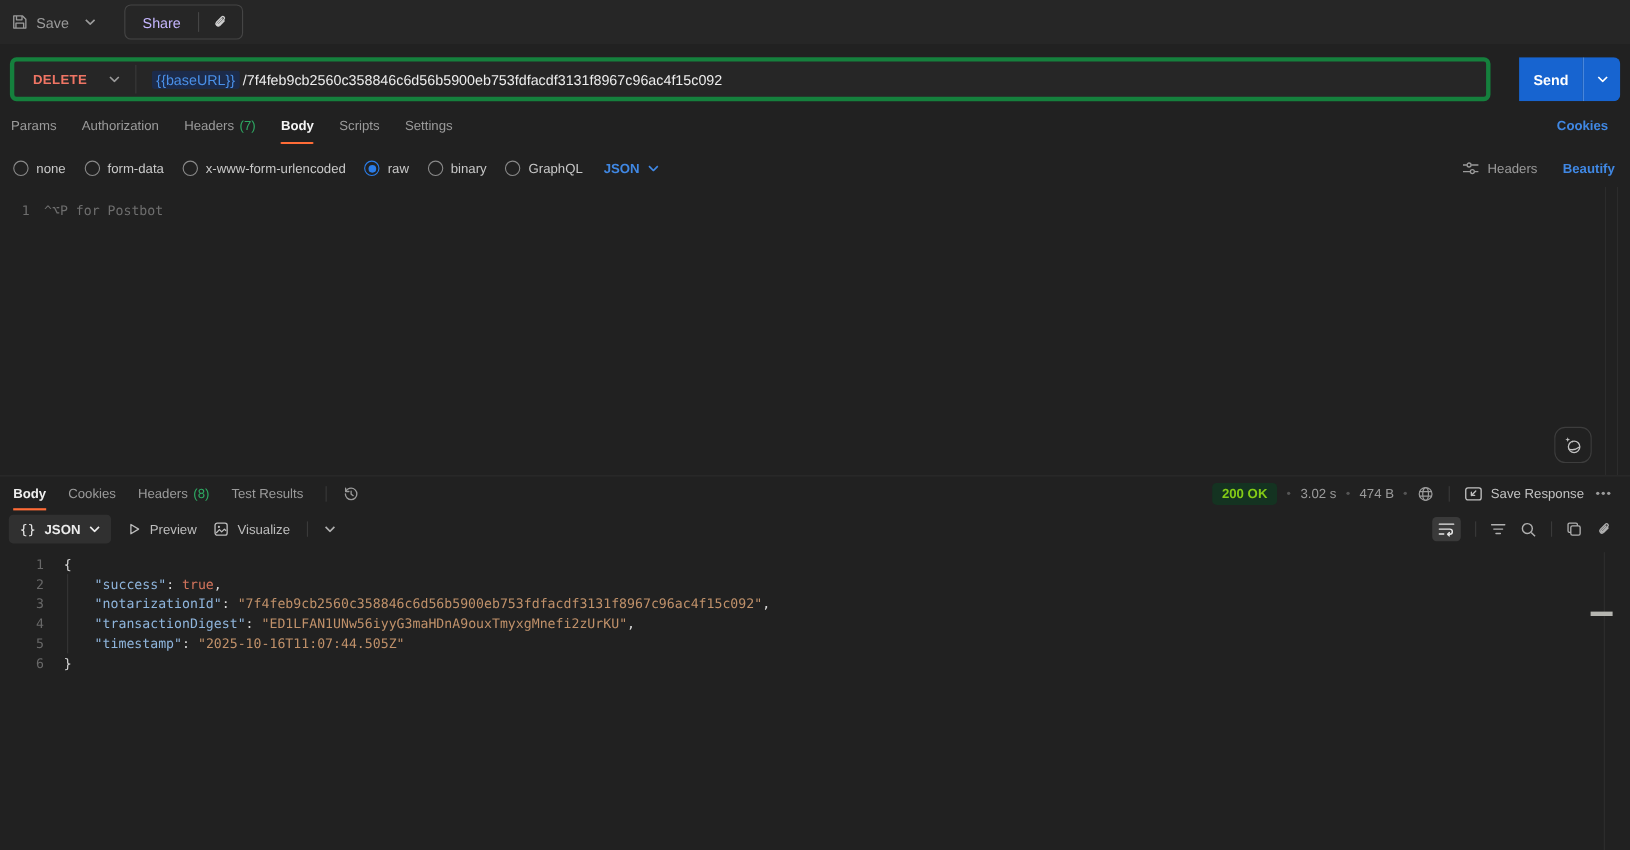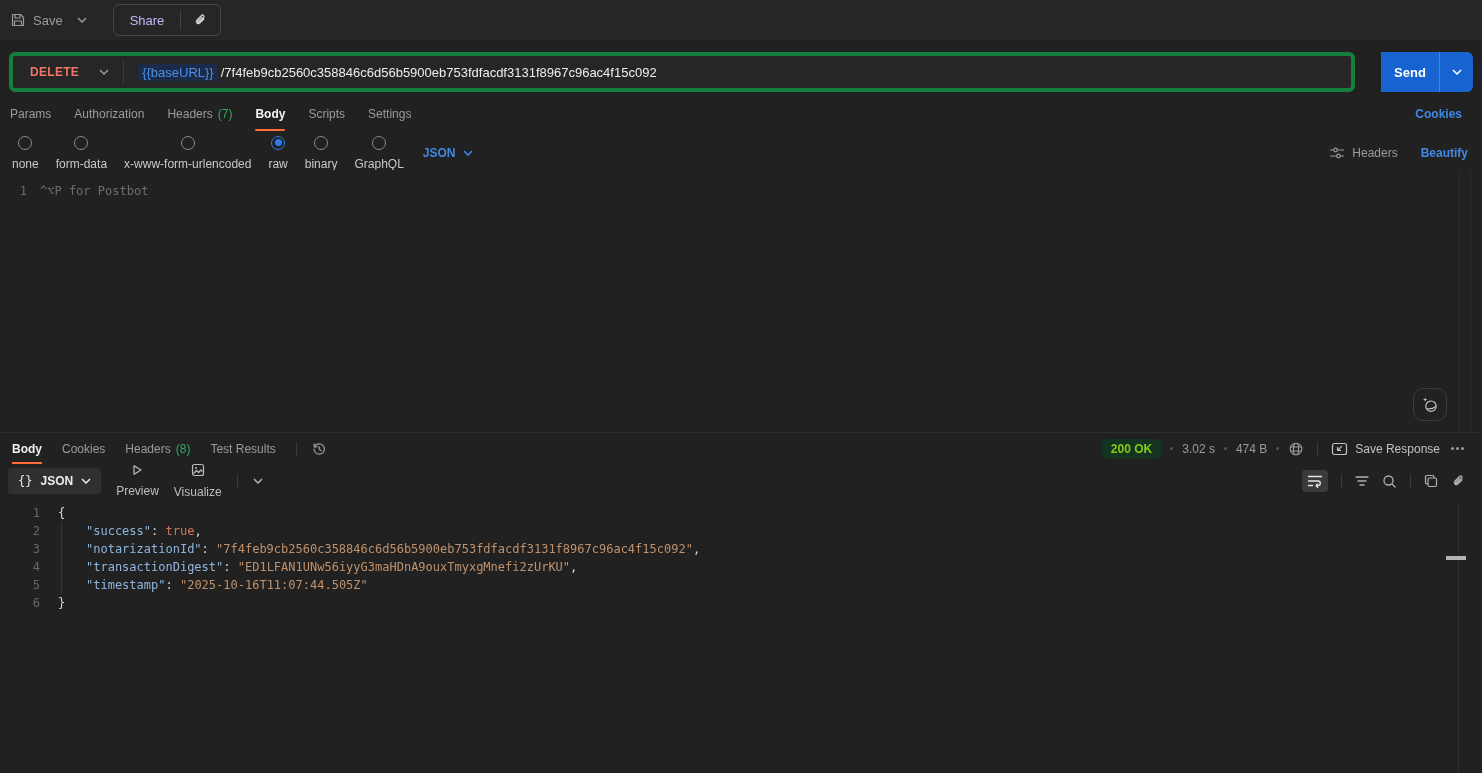--- a/index.html
+++ b/index.html
@@ -45,21 +45,21 @@
   .tabs-row { display:flex; align-items:center; padding:0 20px 0 10px; height:44px; }
   .req-tab { display:flex; align-items:center; gap:5px; margin-right:23px; color:#9b9b9b; background:none; border:none; font-size:12px; position:relative; height:100%; }
   .req-tab .count { color:#2eaa63; }
   .req-tab.active { color:#f5f5f5; font-weight:600; }
   .req-tab.active::after { content:""; position:absolute; left:0; right:0; bottom:5px; height:2px; background:#ff6c37; border-radius:1px; }
   .tabs-spacer { flex:1; }
   .cookies-link { color:#4088e4; background:none; border:none; font-size:12px; font-weight:600; }
 
   
   .mode-row { display:flex; align-items:center; height:34px; padding:0 14px 0 12px; gap:17px; }
-  .mode-option { display:flex; align-items:center; gap:7px; color:#c9c9c9; background:none; border:none; font-size:12px;flex-direction:column; }
+  .mode-option { display:flex; align-items:center; gap:7px; color:#c9c9c9; background:none; border:none; font-size:12px; }
   .radio { width:14px; height:14px; border-radius:50%; border:1.5px solid #8a8a8a; position:relative; flex:none; }
   .mode-option.checked .radio { border-color:#2b7de9; }
   .mode-option.checked .radio::after { content:""; position:absolute; left:50%; top:50%; width:7px; height:7px; margin:-3.5px 0 0 -3.5px; border-radius:50%; background:#2b7de9; }
   .lang-select { display:flex; align-items:center; gap:7px; color:#4088e4; background:none; border:none; font-size:12px; font-weight:600; margin-left:2px; }
   .mode-spacer { flex:1; }
   .schema-btn { display:flex; align-items:center; gap:7px; color:#9b9b9b; background:none; border:none; font-size:12px; margin-right:6px; }
   .beautify-btn { color:#4088e4; background:none; border:none; font-size:12px; font-weight:600; }
 
   
   .editor { position:relative; height:262px; background:#212121; }
@@ -82,21 +82,21 @@
   .meta-dot { width:3px; height:3px; border-radius:50%; background:#555; }
   .meta-text { color:#9b9b9b; font-size:12px; }
   .globe-btn { color:#9b9b9b; background:none; border:none; }
   .save-response-btn { display:flex; align-items:flex-start; gap:7px; color:#c2c2c2; font-size:12px; background:none; border:none; }
   .more-btn { color:#9b9b9b; background:none; border:none; display:flex; gap:2px; align-items:center; padding:2px; }
   .more-btn i { width:3px; height:3px; border-radius:50%; background:#9b9b9b; display:block; }
 
   .resp-toolbar { display:flex; align-items:center; height:34px; padding:0 16px 0 8px; gap:15px; }
   .json-pill { display:flex; align-items:center; gap:8px; background:#303030; border:none; border-radius:4px; height:26px; padding:0 10px; color:#ececec; font-size:12px; font-weight:600; }
   .braces { font-family:"DejaVu Sans Mono", monospace; font-size:12px; font-weight:400; }
-  .tool-btn { display:flex; align-items:center; gap:8px; color:#bdbdbd; font-size:12px; background:none; border:none;flex-direction:column; }
+  .tool-btn { display:flex; align-items:center; gap:8px; color:#bdbdbd; font-size:12px; background:none; border:none; }
   .toolbar-spacer { flex:1; }
   .right-icons { display:flex; align-items:center; gap:13px; }
   .icon-only { color:#b0b0b0; background:none; border:none; display:flex; align-items:center; }
   .icon-toggle-active { background:#3a3a3a; border-radius:4px; padding:4px 5px; color:#e6e6e6; }
 
   
   .code { position:relative; height:275px; padding-top:6px; font-family:"DejaVu Sans Mono", monospace; font-size:12px; line-height:18px; }
   .code-line { display:flex; white-space:pre; }
   .ln { width:52px; text-align:right; padding-right:12px; color:#686868; flex:none; }
   .code-text { padding-left:6px; }

